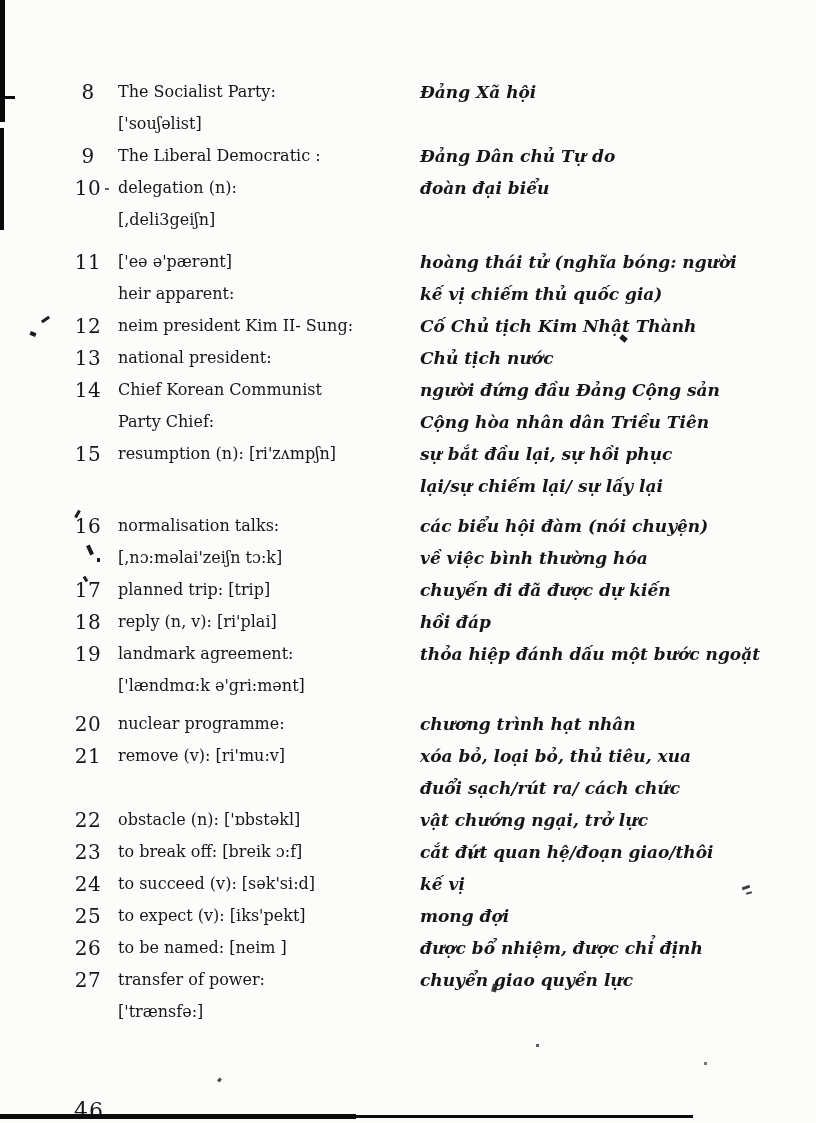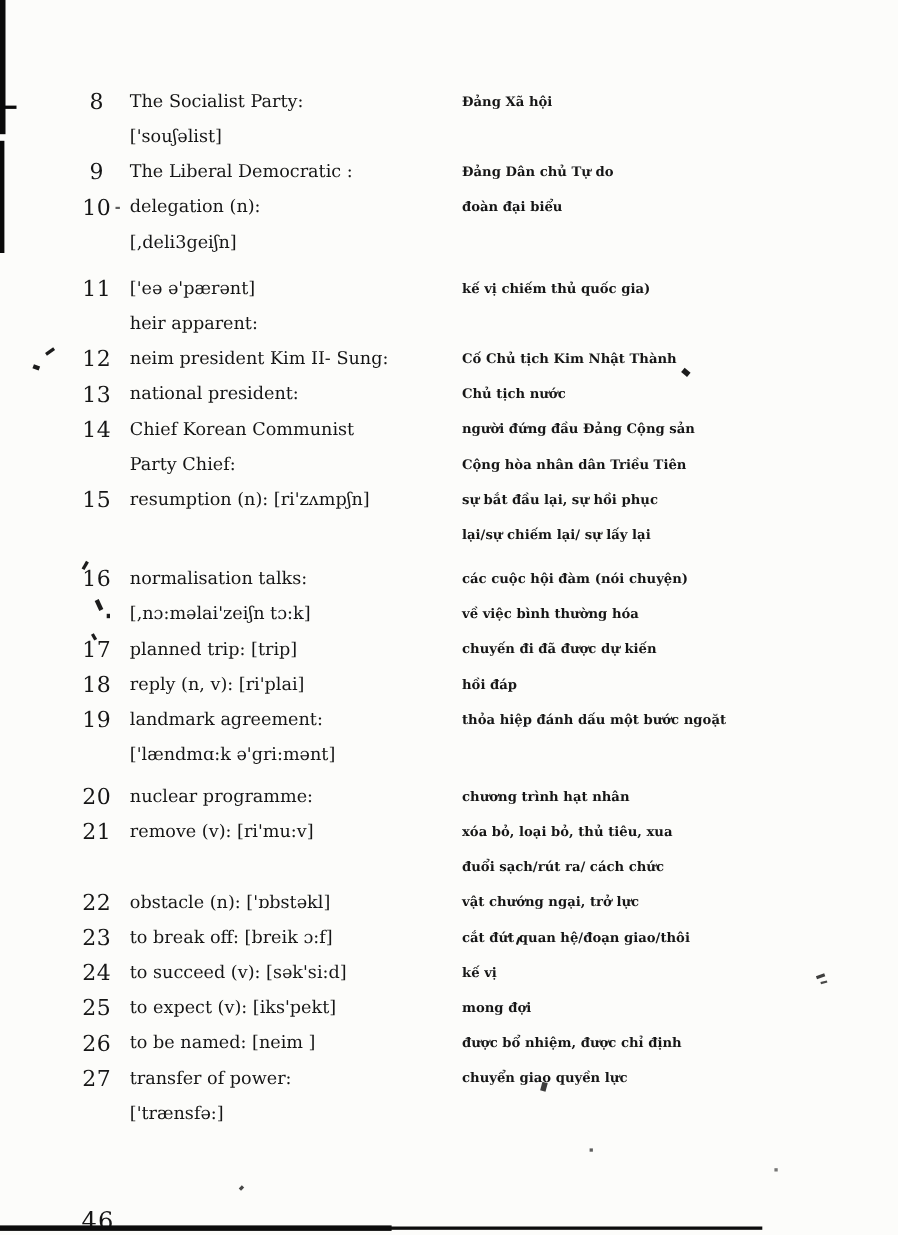--- a/index.html
+++ b/index.html
@@ -41,22 +41,23 @@
   .entry .en {
     width: 302px;
     flex: 0 0 302px;
     margin-left: 12px;
     font-size: 16px;
     line-height: 32px;
     white-space: nowrap;
   }
   .entry .vn {
     flex: 1 1 auto;
+    font-style: italic;
     font-weight: bold;
-    font-size: 12px;
+    font-size: 17px;
     line-height: 32px;
     white-space: nowrap;
   }
   .entry .line { height: 32px; }
   
   .entries .entry:nth-child(4)  { margin-top: 10px; } 
   .entries .entry:nth-child(9)  { margin-top: 8px; }  
   .entries .entry:nth-child(13) { margin-top: 6px; }  
   
   .page-number {
@@ -169,20 +170,21 @@
         </div>
   </div>
 
   <div class="entry">
     <div class="num">11</div>
     <div class="en">
           <div class="line">['eə ə'pærənt]</div>
           <div class="line">heir apparent:</div>
         </div>
     <div class="vn">
+          <div class="line">hoàng thái tử (nghĩa bóng: người</div>
           <div class="line">kế vị chiếm thủ quốc gia)</div>
         </div>
   </div>
 
   <div class="entry">
     <div class="num">12</div>
     <div class="en">
           <div class="line">neim president Kim II- Sung:</div>
         </div>
     <div class="vn">
@@ -223,21 +225,21 @@
         </div>
   </div>
 
   <div class="entry">
     <div class="num">16</div>
     <div class="en">
           <div class="line">normalisation talks:</div>
           <div class="line">[,nɔ:məlai'zeiʃn tɔ:k]</div>
         </div>
     <div class="vn">
-          <div class="line">các cuộc hội đàm (nói chuyện)</div>
+          <div class="line">các biểu hội đàm (nói chuyện)</div>
           <div class="line">về việc bình thường hóa</div>
         </div>
   </div>
 
   <div class="entry">
     <div class="num">17</div>
     <div class="en">
           <div class="line">planned trip: [trip]</div>
         </div>
     <div class="vn">

